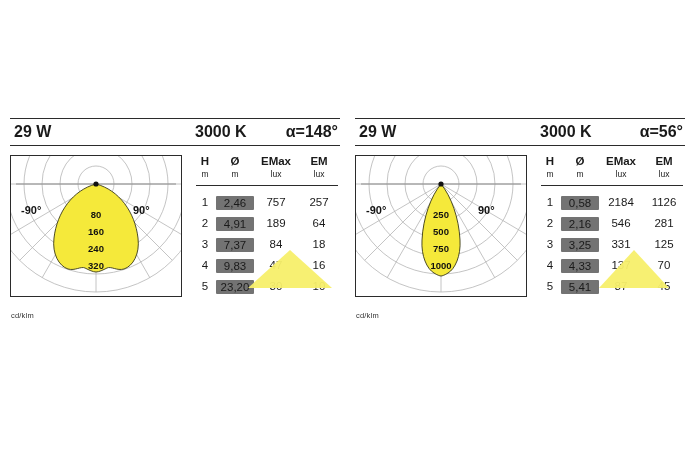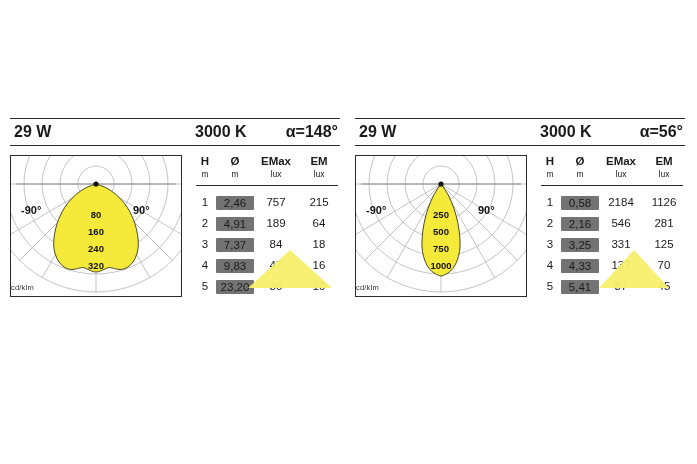--- a/index.html
+++ b/index.html
@@ -51,21 +51,21 @@
     width: 170px;
     height: 140px;
     border: 1px solid #2b2b2b;
     background: #ffffff;
     overflow: hidden;
   }
   .polar-box svg { display: block; }
   .cdklm {
     position: absolute;
     left: 1px;
-    top: 128px;
+    top: 156px;
     font-size: 7.5px;
     color: #333;
     letter-spacing: 0.2px;
   }
 
   
   .table {
     position: absolute;
     left: 186px;
     top: 0;
@@ -199,21 +199,21 @@
         <div class="th th-m">EM</div>
         <div class="sub sub-m">lux</div>
       </div>
 
       <div style="height:6px"></div>
 
       <div class="trow">
         <div class="cell c-h">1</div>
         <div class="cell c-d">2,46</div>
         <div class="cell c-e">757</div>
-        <div class="cell c-m">215</div>
+        <div class="cell c-m">257</div>
       </div>
       <div class="trow">
         <div class="cell c-h">2</div>
         <div class="cell c-d">4,91</div>
         <div class="cell c-e">189</div>
         <div class="cell c-m">64</div>
       </div>
       <div class="trow">
         <div class="cell c-h">3</div>
         <div class="cell c-d">7,37</div>

